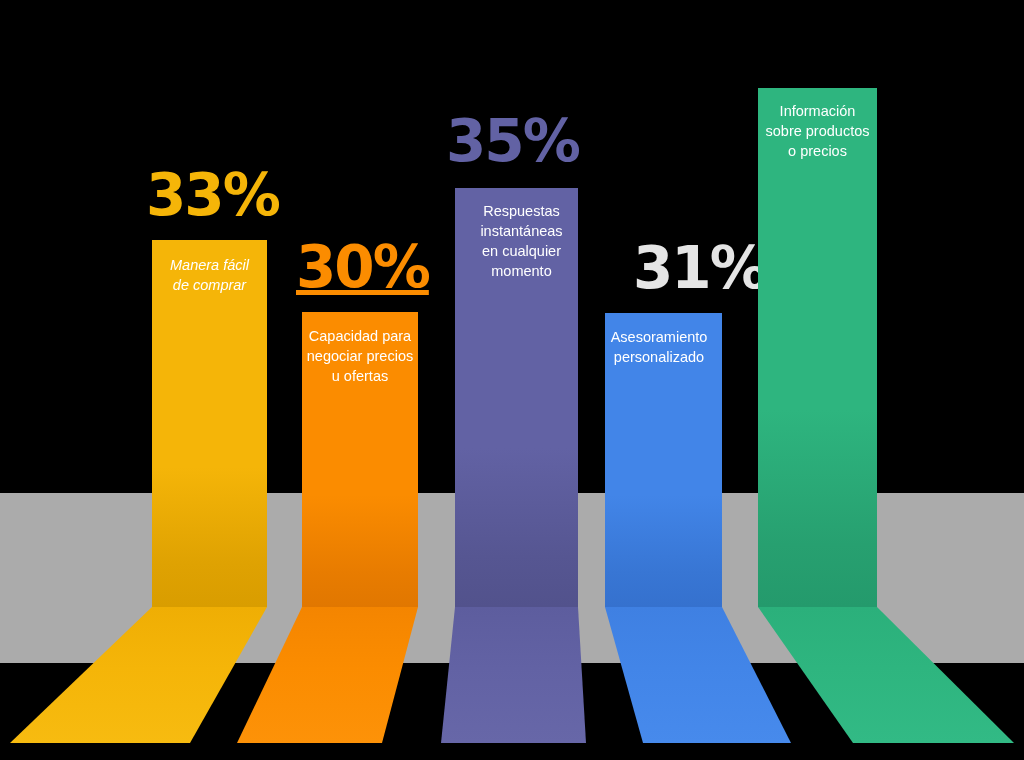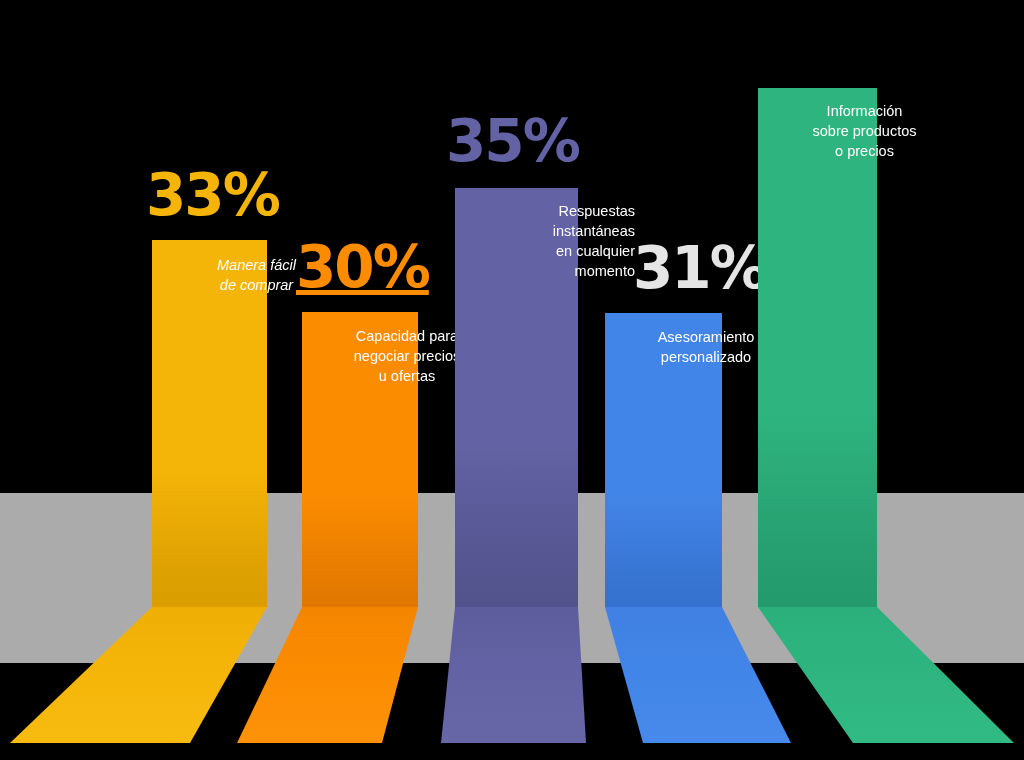--- a/index.html
+++ b/index.html
@@ -41,21 +41,20 @@
   
   .caption{
     position:absolute;
     z-index:4;
     color:#FFFFFF;
     font-size:14.5px;
     line-height:1.38;
     text-align:center;
     white-space:pre-line;
     font-family:"Liberation Sans", sans-serif;
-    padding-left:47px;
   }
 </style>
 </head>
 <body>
 
 <div id="stage">
 
   <div class="floor-band"></div>
 
   <div class="bar-group">
@@ -117,21 +116,21 @@
         <linearGradient id="g3floor" x1="0" y1="0" x2="0" y2="1">
           <stop offset="0%" stop-color="#5D5D9E"></stop>
           <stop offset="45%" stop-color="#6262A4"></stop>
           <stop offset="100%" stop-color="#6767A8"></stop>
         </linearGradient>
       </defs>
       <polygon points="455,188 578,188 578,607 455,607" fill="url(#g3wall)"></polygon>
       <polygon points="455,607 578,607 586,743 441,743" fill="url(#g3floor)"></polygon>
     </svg>
     <div class="pct" style="left:446px;top:112px;color:#6262A4;">35%</div>
-    <div class="caption" style="left:455px;top:201px;width:133px;text-align:right;">Respuestas
+    <div class="caption" style="left:455px;top:201px;width:133px;">Respuestas
 instantáneas
 en cualquier
 momento</div>
   </div>
 
   <div class="bar-group">
     <svg width="1024" height="760" viewBox="0 0 1024 760">
       <defs>
         <linearGradient id="g4wall" x1="0" y1="0" x2="0" y2="1">
           <stop offset="0%" stop-color="#4285E8"></stop>

